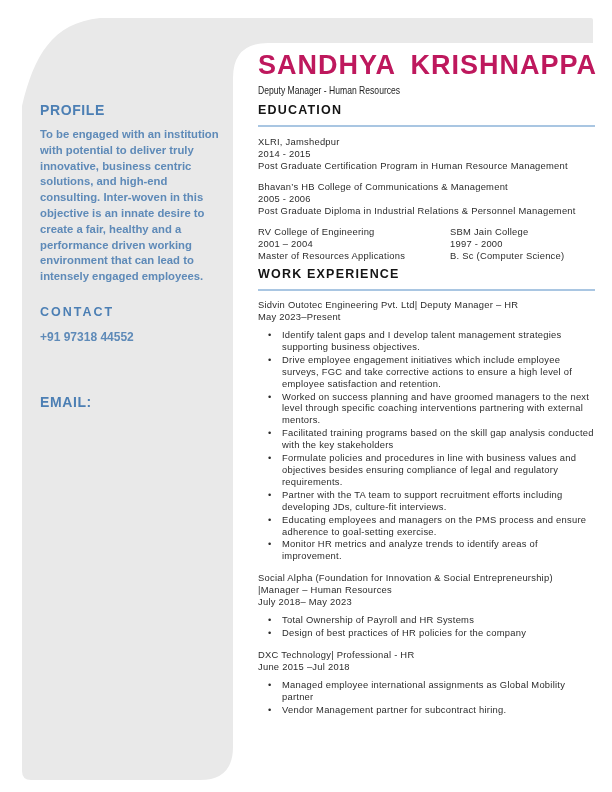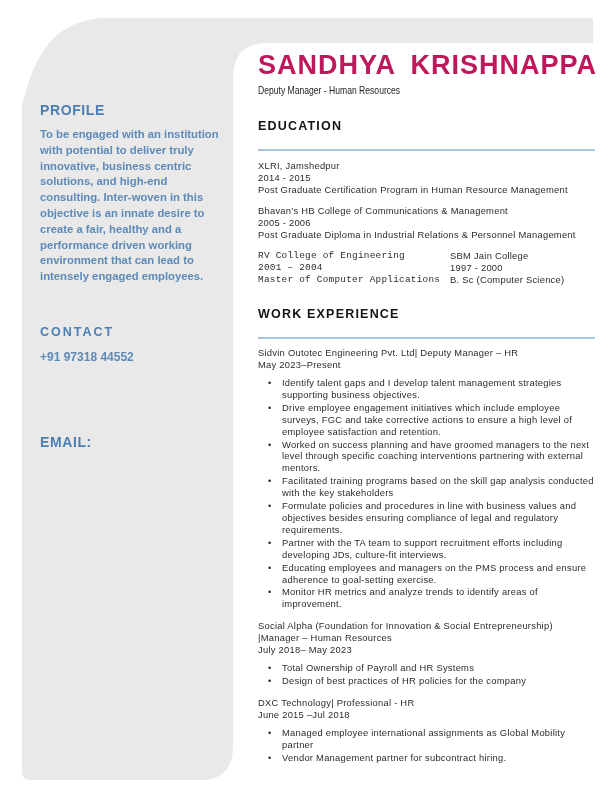--- a/index.html
+++ b/index.html
@@ -17,50 +17,50 @@
   .sidebar h2 {
     margin:0; font-size:14px; font-weight:bold; color:#4c7fb4;
     letter-spacing:0.6px;
   }
   .sidebar .small-caps-heading { font-size:12.5px; letter-spacing:2px; }
   .sidebar p {
     margin:0; font-weight:bold; font-size:11.3px; line-height:15.8px;
     color:#5e8ab8; word-wrap:break-word;
   }
   .sec-profile p { margin-top:9px; }
-  .sec-contact { margin-top:40px; }
+  .sec-contact { margin-top:20px; }
   .sec-contact p { margin-top:11px; font-size:12px; }
   .sec-linkedin { margin-top:43px; }
   .sec-linkedin p { margin-top:11px; }
-  .sec-email { margin-top:68px; }
+  .sec-email { margin-top:48px; }
   .sec-email a {
     display:inline-block; margin-top:13px; font-weight:bold; font-size:11.8px;
     color:#bf5b27; text-decoration:underline;
   }
 
   
   .main { position:absolute; left:258px; top:50px; width:337px; z-index:2; color:#2c2c2c; }
   h1.name {
     margin:0; font-size:27px; line-height:30px; font-weight:bold;
     letter-spacing:1px; word-spacing:7px; color:#be185d; white-space:nowrap;
   }
   .subtitle {
     display:inline-block; margin-top:3px; font-size:11px; color:#1d1d1d;
     transform:scaleX(0.78); transform-origin:0 50%; white-space:nowrap;
   }
   .section-heading {
-    margin:21px 0 0 0; font-size:12.5px; font-weight:bold; color:#141414;
-    letter-spacing:1.2px; padding-bottom:16px; border-bottom:2px solid #a9c6e2;
+    margin:5px 0 0 0; font-size:12.5px; font-weight:bold; color:#141414;
+    letter-spacing:1.2px; padding-bottom:8px; border-bottom:2px solid #a9c6e2;
   }
   .edu-entry { margin-top:9px; }
   .edu-entry p, .job p, .edu-col p {
     margin:0; font-size:9.4px; line-height:12px; letter-spacing:0.25px; color:#2c2c2c;
   }
   .edu-row { display:flex; margin-top:9px; }
-  .edu-col-left { width:192px; flex:0 0 192px;font-family:Liberation Mono, monospace; }
+  .edu-col-left { width:192px; flex:0 0 192px; }
   .edu-col-right { flex:1; }
   .job { margin-top:10px; }
   .job-first { margin-top:8px; }
   ul.bullets { margin:6px 0 0 0; padding:0; list-style:none; }
   ul.bullets li {
     position:relative; padding-left:24px; font-size:9.4px; line-height:11.9px;
     letter-spacing:0.25px; color:#2c2c2c; margin-top:1px;
   }
   ul.bullets li::before {
     content:"\2022"; position:absolute; left:10px; top:0; font-size:9.4px; color:#2c2c2c;
@@ -122,21 +122,21 @@
     <div class="edu-entry">
       <p>Bhavan’s HB College of Communications &amp; Management</p>
       <p>2005 - 2006</p>
       <p>Post Graduate Diploma in Industrial Relations &amp; Personnel Management</p>
     </div>
 
     <div class="edu-row">
       <div class="edu-col edu-col-left">
         <p>RV College of Engineering</p>
         <p>2001 – 2004</p>
-        <p>Master of Computer Applications</p>
+        <p>Master of Resources Applications</p>
       </div>
       <div class="edu-col edu-col-right">
         <p>SBM Jain College</p>
         <p>1997 - 2000</p>
         <p>B. Sc (Computer Science)</p>
       </div>
     </div>
 
     <h2 class="section-heading">WORK EXPERIENCE</h2>
 

